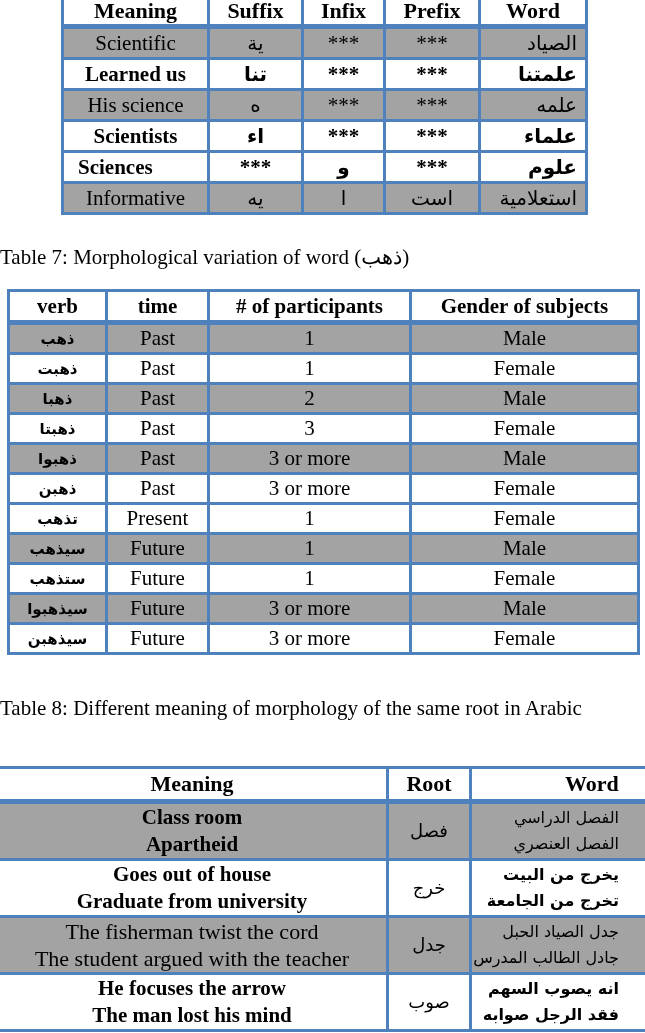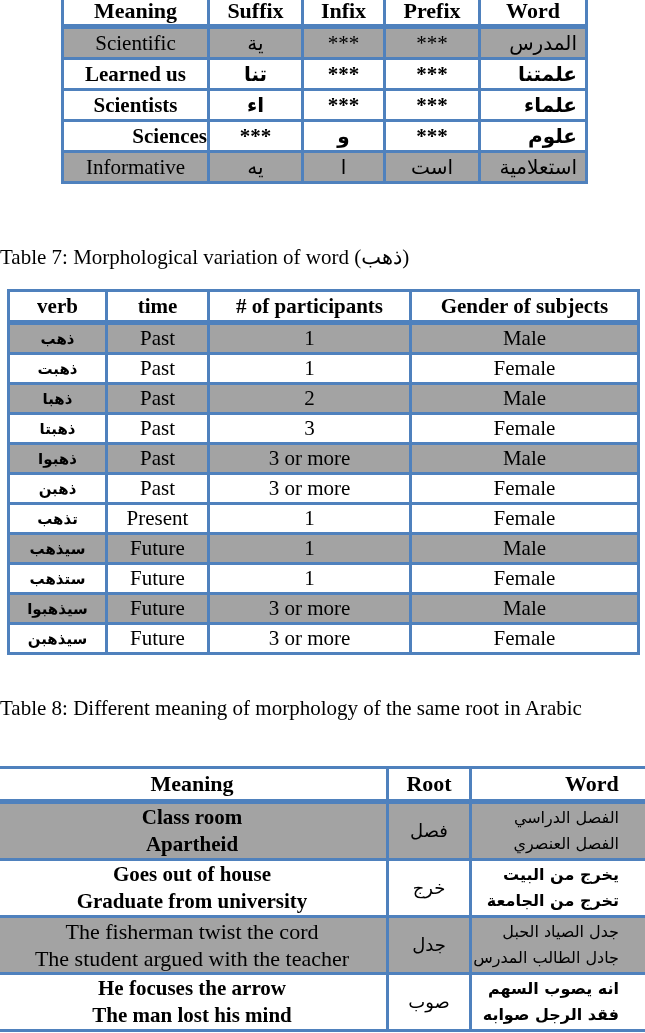--- a/index.html
+++ b/index.html
@@ -107,38 +107,45 @@
       <th>Prefix</th>
       <th>Word</th>
     </tr>
   </thead>
   <tbody>
     <tr class="shaded">
       <td>Scientific</td>
       <td class="ar">ية</td>
       <td>***</td>
       <td>***</td>
-      <td class="ar word">المدرس</td>
+      <td class="ar word">الصياد</td>
     </tr>
     <tr class="plain b">
       <td>Learned us</td>
       <td class="ar">تنا</td>
       <td>***</td>
       <td>***</td>
       <td class="ar word">علمتنا</td>
     </tr>
+    <tr class="shaded">
+      <td>His science</td>
+      <td class="ar">ه</td>
+      <td>***</td>
+      <td>***</td>
+      <td class="ar word">علمه</td>
+    </tr>
     <tr class="plain b">
       <td>Scientists</td>
       <td class="ar">اء</td>
       <td>***</td>
       <td>***</td>
       <td class="ar word">علماء</td>
     </tr>
     <tr class="plain b">
-      <td style="text-align:right;padding-left:14px">Sciences</td>
+      <td style="text-align:left;padding-left:14px">Sciences</td>
       <td>***</td>
       <td class="ar">و</td>
       <td>***</td>
       <td class="ar word">علوم</td>
     </tr>
     <tr class="shaded">
       <td>Informative</td>
       <td class="ar">يه</td>
       <td class="ar">ا</td>
       <td class="ar">است</td>

